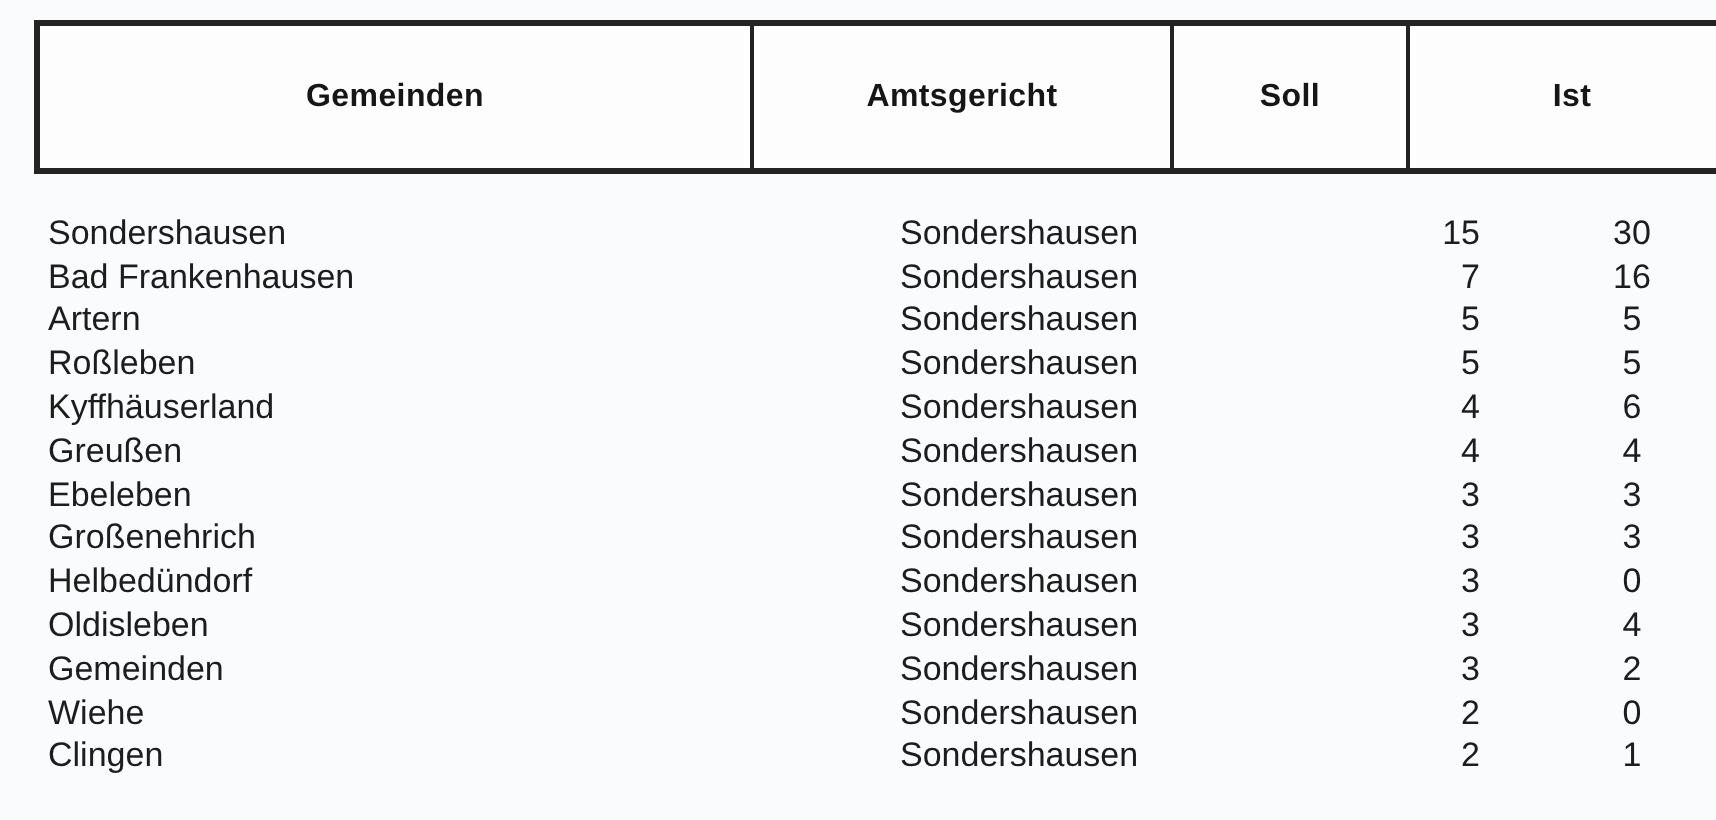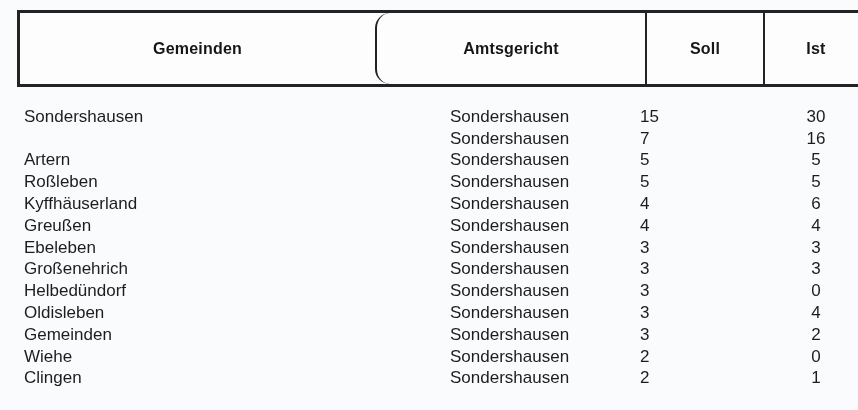--- a/index.html
+++ b/index.html
@@ -41,21 +41,21 @@
     font-weight: bold;
     font-size: 16px;
     letter-spacing: 0.2px;
     color: var(--header-text, #161616);
     white-space: nowrap;
   }
   .hcell + .hcell {
     border-left: 2px solid var(--border, #232323);
   }
   .hc-gemeinden   { width: 355px; }
-  .hc-amtsgericht { width: 270px; border-radius: 15px; }
+  .hc-amtsgericht { width: 210px; }
   .hc-soll        { width: 118px; }
   .hc-ist         { flex: 1; }
 
   
   .rows {
     position: absolute;
     left: 0;
     top: 106px;
     width: 858px;
   }
@@ -66,21 +66,21 @@
   .cell {
     position: absolute;
     top: 50%;
     transform: translateY(-50%);
     font-size: 17px;
     color: var(--text, #1d1d1d);
     white-space: nowrap;
   }
   .c-gemeinde    { left: 24px; }
   .c-amtsgericht { left: 450px; }
-  .c-soll        { left: 640px; width: 100px; text-align: left; }
+  .c-soll        { left: 640px; width: 100px; text-align: right; }
   .c-ist         { left: 766px; width: 100px; text-align: center; }
 </style>
 </head>
 <body>
 
 <div class="page">
 
   <div class="header-box">
     <div class="hcell hc-gemeinden">Gemeinden</div>
     <div class="hcell hc-amtsgericht">Amtsgericht</div>
@@ -90,20 +90,21 @@
 
   <div class="rows">
     <div class="row">
       <span class="cell c-gemeinde">Sondershausen</span>
       <span class="cell c-amtsgericht">Sondershausen</span>
       <span class="cell c-soll">15</span>
       <span class="cell c-ist">30</span>
     </div>
 
     <div class="row">
+      <span class="cell c-gemeinde">Bad Frankenhausen</span>
       <span class="cell c-amtsgericht">Sondershausen</span>
       <span class="cell c-soll">7</span>
       <span class="cell c-ist">16</span>
     </div>
 
     <div class="row">
       <span class="cell c-gemeinde">Artern</span>
       <span class="cell c-amtsgericht">Sondershausen</span>
       <span class="cell c-soll">5</span>
       <span class="cell c-ist">5</span>

